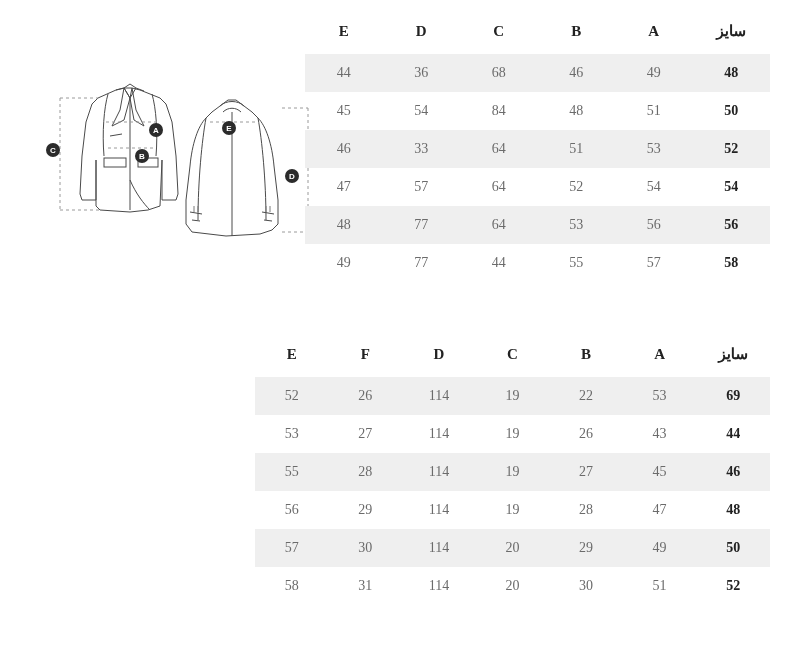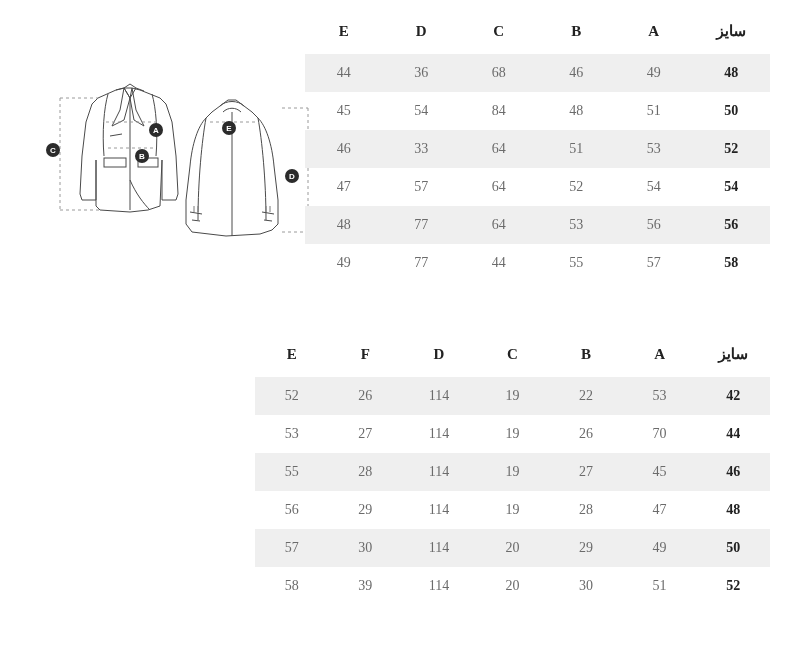--- a/index.html
+++ b/index.html
@@ -260,29 +260,29 @@
       </tr>
     </thead>
     <tbody>
       <tr class="alt">
         <td>52</td>
         <td>26</td>
         <td>114</td>
         <td>19</td>
         <td>22</td>
         <td>53</td>
-        <td class="size-col">42</td>
+        <td class="size-col">69</td>
       </tr>
       <tr>
         <td>53</td>
         <td>27</td>
         <td>114</td>
         <td>19</td>
         <td>26</td>
-        <td>70</td>
+        <td>43</td>
         <td class="size-col">44</td>
       </tr>
       <tr class="alt">
         <td>55</td>
         <td>28</td>
         <td>114</td>
         <td>19</td>
         <td>27</td>
         <td>45</td>
         <td class="size-col">46</td>
@@ -300,21 +300,21 @@
         <td>57</td>
         <td>30</td>
         <td>114</td>
         <td>20</td>
         <td>29</td>
         <td>49</td>
         <td class="size-col">50</td>
       </tr>
       <tr>
         <td>58</td>
-        <td>39</td>
+        <td>31</td>
         <td>114</td>
         <td>20</td>
         <td>30</td>
         <td>51</td>
         <td class="size-col">52</td>
       </tr>
     </tbody>
   </table>
 
 </div>

